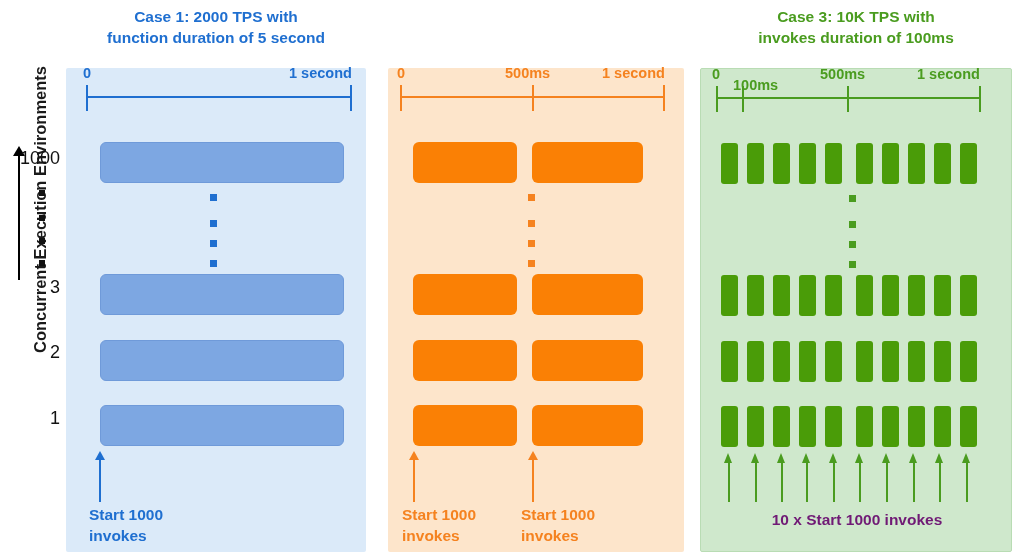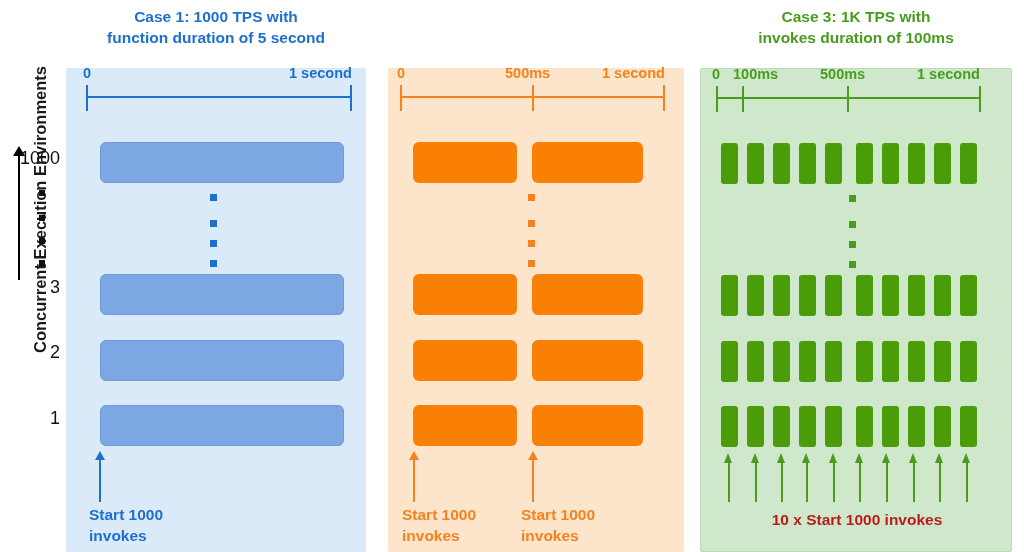--- a/index.html
+++ b/index.html
@@ -178,21 +178,21 @@
 
   .start-label {
     position: absolute;
     font-size: 15.5px;
     font-weight: bold;
     line-height: 21px;
     white-space: nowrap;
   }
   .start-label.blue  { color: #1f6fd0; }
   .start-label.orange{ color: #f5821f; }
-  .start-label.green { color: #b91c1c; }
+  .start-label.green { color: #701a75; }
   .start-label .l2 { display: block; }
 </style>
 </head>
 <body>
 
 <div class="stage">
 
   <div class="yaxis-title">Concurrent Execution Environments</div>
   <div class="yaxis-arrow"></div>
 
@@ -201,21 +201,21 @@
     <div class="ydot" style="top:190px;"></div>
     <div class="ydot" style="top:215px;"></div>
     <div class="ydot" style="top:238px;"></div>
     <div class="ydot" style="top:260px;"></div>
     <div class="ytick" style="top:277px;">3</div>
     <div class="ytick" style="top:342px;">2</div>
     <div class="ytick" style="top:408px;">1</div>
   </div>
 
   <div class="case-title c1">
-    <span>Case 1: 1000 TPS with</span>
+    <span>Case 1: 2000 TPS with</span>
     <span class="l2">function duration of 5 second</span>
   </div>
 
   <div class="panel c1">
 
     <div class="timeline c1" style="left:0; top:0; width:300px;">
       <div class="tl-line" style="left:21px; width:264px;"></div>
       <div class="tl-tick" style="left:20px;"></div>
       <div class="tl-tick" style="left:284px;"></div>
       <div class="tl-label" style="left:17px;">0</div>
@@ -277,33 +277,33 @@
       <span>Start 1000</span>
       <span class="l2">invokes</span>
     </div>
     <div class="start-label orange" style="left:133px; top:436px;">
       <span>Start 1000</span>
       <span class="l2">invokes</span>
     </div>
   </div>
 
   <div class="case-title c3">
-    <span>Case 3: 1K TPS with</span>
+    <span>Case 3: 10K TPS with</span>
     <span class="l2">invokes duration of 100ms</span>
   </div>
 
   <div class="panel c3">
     <div class="timeline c3" style="left:0; top:0; width:312px;">
       <div class="tl-line" style="left:16px; width:263px;"></div>
       <div class="tl-tick" style="left:15px;"></div>
       <div class="tl-tick" style="left:41px;"></div>
       <div class="tl-tick" style="left:146px;"></div>
       <div class="tl-tick" style="left:278px;"></div>
       <div class="tl-label" style="left:11px;">0</div>
-      <div class="tl-label" style="left:32px;">100ms</div>
+      <div class="tl-label" style="left:32px;margin-top:11px;">100ms</div>
       <div class="tl-label" style="left:119px;">500ms</div>
       <div class="tl-label" style="left:216px;">1 second</div>
     </div>
 
     <div class="bar green" style="left:20px;  top:74px; width:17px; height:41px;"></div>
     <div class="bar green" style="left:46px;  top:74px; width:17px; height:41px;"></div>
     <div class="bar green" style="left:72px;  top:74px; width:17px; height:41px;"></div>
     <div class="bar green" style="left:98px;  top:74px; width:17px; height:41px;"></div>
     <div class="bar green" style="left:124px; top:74px; width:17px; height:41px;"></div>
     <div class="bar green" style="left:155px; top:74px; width:17px; height:41px;"></div>

